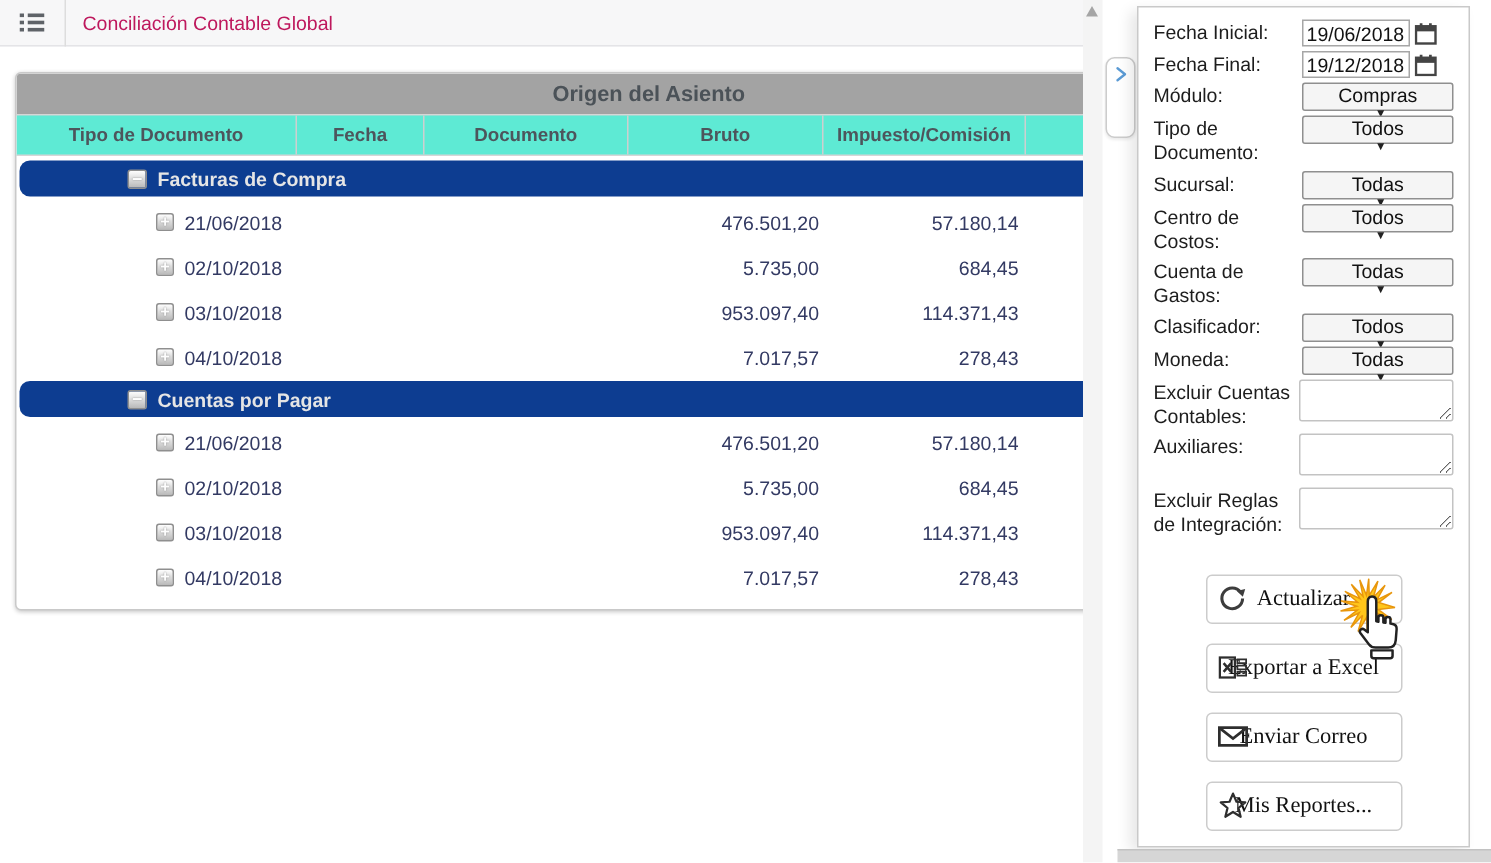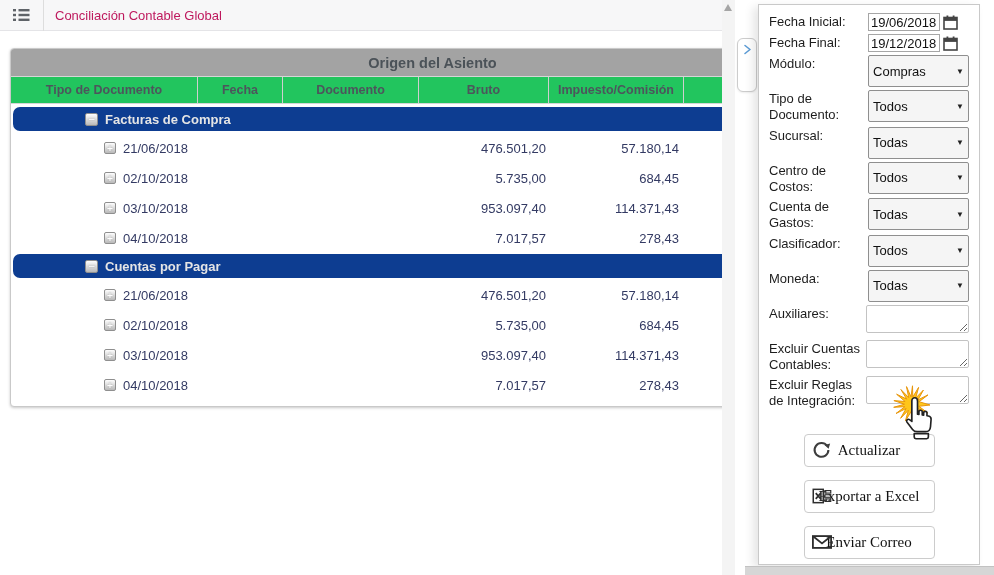--- a/index.html
+++ b/index.html
@@ -15,21 +15,21 @@
   .menu-cell { width:44px; height:31px; display:flex; align-items:center; justify-content:center;
                border-right:1px solid #ddd; cursor:pointer; }
   .page-title { margin-left:11px; font-size:13px; color:#be185d; }
 
   .tablewrap { position:absolute; left:10px; top:48px; width:845px; height:359px;
                background:#fff; border:1px solid #c9c9c9; border-radius:4px;
                box-shadow:0 1px 3px rgba(0,0,0,.22); overflow:hidden; }
   .t-title { height:28px; background:#a3a3a3; border-bottom:1px solid #d6d6d6;
              display:flex; align-items:center; justify-content:center;
              font-size:14.5px; font-weight:bold; color:#4b5258; }
-  .t-cols { height:27px; background:#22c55e; border-bottom:1px solid #d6d6d6; display:flex; }
+  .t-cols { height:27px; background:#5eead4; border-bottom:1px solid #d6d6d6; display:flex; }
   .t-col { display:flex; align-items:center; justify-content:center; font-size:12.5px;
            font-weight:bold; color:#4d555c; border-right:1px solid #cfcfcf; }
   .c1{width:187px}.c2{width:85px}.c3{width:136px}.c4{width:130px}.c5{width:135px}.c6{flex:1;border-right:none}
 
   .t-body { padding-top:2px; }
   .grow { height:24px; margin:1px 0 2px 2px; background:#0d3d91; border-radius:7px 0 0 7px;
           display:flex; align-items:center; }
   .minus-box, .plus-box { width:13px; height:13px; border:1px solid #8f8f8f; border-radius:2px;
           background:linear-gradient(#fefefe,#b9b9b9); color:#fdfdfd; font-size:12px; font-weight:bold;
           display:flex; align-items:center; justify-content:center; line-height:10px; cursor:pointer;
@@ -68,23 +68,23 @@
 
   .f-row { display:flex; align-items:flex-start; margin-bottom:3px; }
   .f-label { width:104px; font-size:13px; color:#1d1d1d; line-height:1.25; padding-top:1px; }
   .f-ctrl { width:106px; }
 
   .date-wrap { display:flex; align-items:center; gap:3px; }
   .date-input { width:72px; height:18px; border:1px solid #a6a6a6; font-size:13px; color:#111;
                 padding:0 2px; font-family:Liberation Sans, sans-serif; }
   .cal-btn { width:15px; height:15px; background:none; border:none; cursor:pointer; padding:0; display:flex; }
 
-  .sel { height:32px; background:#f5f5f5; border:1px solid #8f8f8f; border-radius:2px;
+  .sel { height:19px; background:#f5f5f5; border:1px solid #8f8f8f; border-radius:2px;
          display:flex; align-items:center; font-size:13px; color:#111; padding:0 4px; cursor:pointer;
-         justify-content:space-between; }
+         justify-content:space-between;flex-direction:column; }
   .sel .arr { font-size:8px; color:#222; margin-left:4px; }
 
   .ta { width:103px; height:28px; border:1px solid #c3c3c3; border-radius:2px; resize:both;
         font-family:"Liberation Sans", sans-serif; font-size:12px; }
 
   .btn-area { margin-top:24px; display:flex; flex-direction:column; align-items:center; }
   .p-btn { position:relative; width:131px; height:33px; margin-bottom:13px; background:#fff;
            border:1px solid #ccc; border-radius:4px; cursor:pointer;
            display:flex; align-items:center; justify-content:center;
            font-family:"Liberation Serif", serif; font-size:15px; color:#111; }
@@ -317,26 +317,26 @@
       <div class="f-label">Moneda:</div>
       <div class="f-ctrl">
           <div class="sel">
         <span>Todas</span>
         <span class="arr">▼</span>
       </div>
         </div>
     </div>
 
     <div class="f-row">
+      <div class="f-label">Excluir Cuentas Contables:</div>
+      <div class="f-ctrl"><textarea class="ta" style=""></textarea></div>
+    </div>
+
+    <div class="f-row">
       <div class="f-label">Auxiliares:</div>
-      <div class="f-ctrl"><textarea class="ta" style=""></textarea></div>
-    </div>
-
-    <div class="f-row">
-      <div class="f-label">Excluir Cuentas Contables:</div>
       <div class="f-ctrl"><textarea class="ta" style=""></textarea></div>
     </div>
 
     <div class="f-row">
       <div class="f-label">Excluir Reglas de Integración:</div>
       <div class="f-ctrl"><textarea class="ta" style=""></textarea></div>
     </div>
 
     <div class="btn-area">
       <button class="p-btn">

